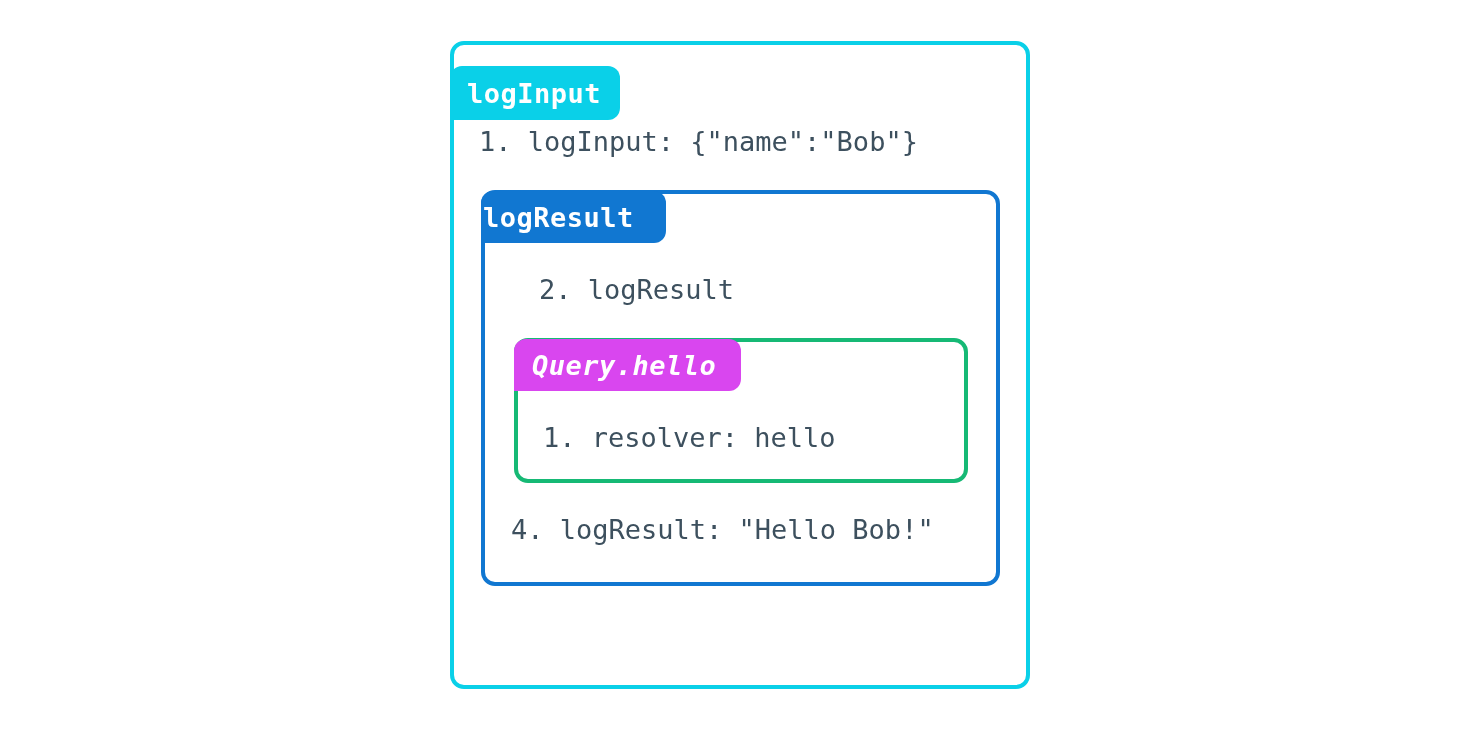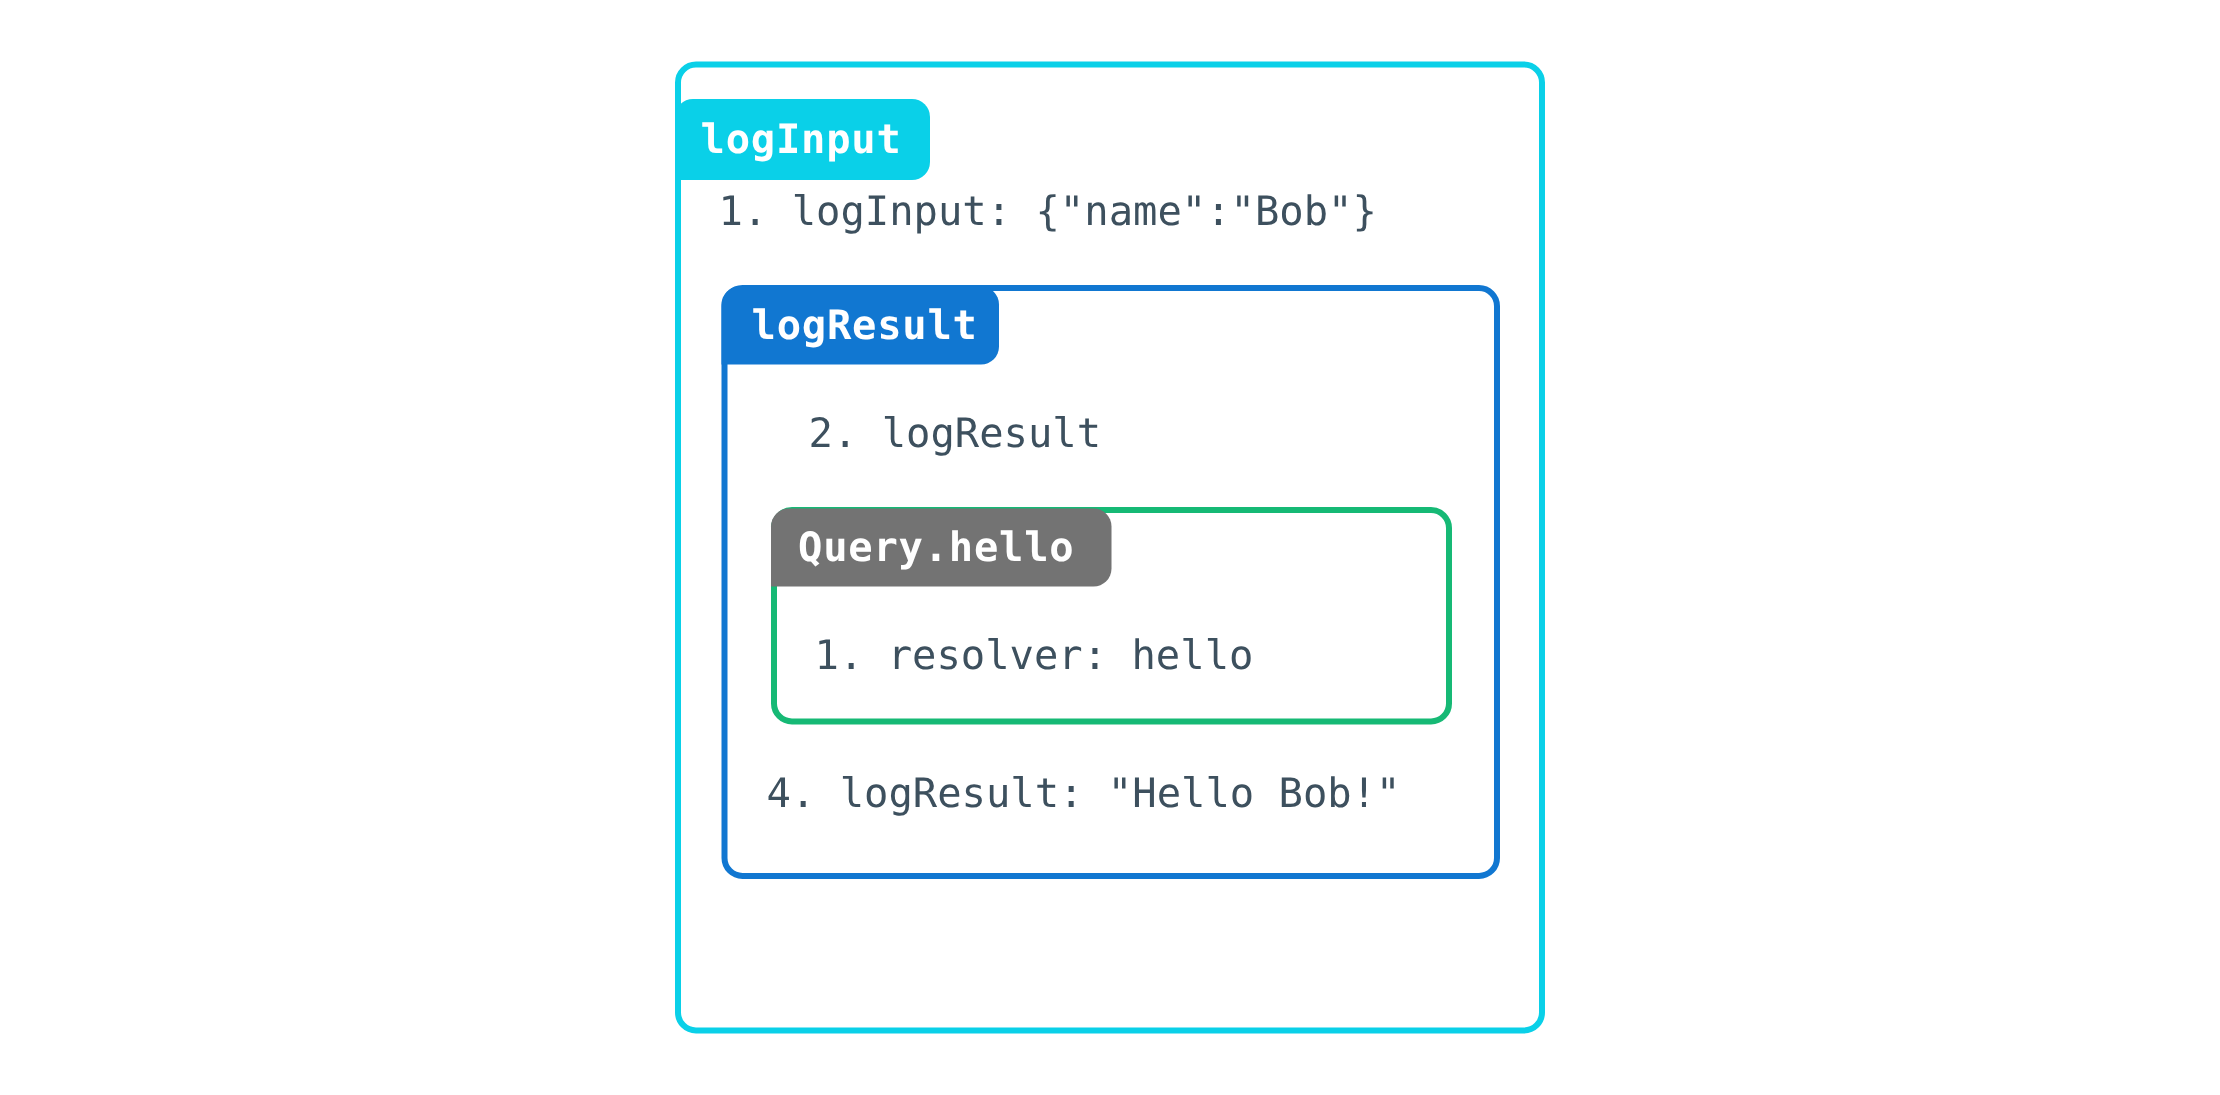--- a/index.html
+++ b/index.html
@@ -91,21 +91,21 @@
     border-color: #1177d1;
     border-radius: 14px;
   }
   #label-logresult {
     left: 481px;
     top: 191px;
     width: 185px;
     height: 52px;
     background: #1177d1;
     border-radius: 12px 12px 12px 0;
-    padding-left: 20px;
+    padding-left: 2px;
     font-size: 27px;
   }
   #line-2 {
     left: 511px;
     top: 274px;
     font-size: 27px;
     margin-left: 28px;
   }
   #line-4 {
     left: 511px;
@@ -121,24 +121,25 @@
     height: 145px;
     border-width: 4px;
     border-color: #16b975;
     border-radius: 14px;
   }
   #label-queryhello {
     left: 514px;
     top: 339px;
     width: 227px;
     height: 52px;
-    background: #737373;
+    background: #d946ef;
     border-radius: 12px 12px 12px 0;
     padding-left: 18px;
     font-size: 27px;
+    font-style: italic;
   }
   #line-3 {
     left: 543px;
     top: 422px;
     font-size: 27px;
   }
 </style>
 </head>
 <body>
 

